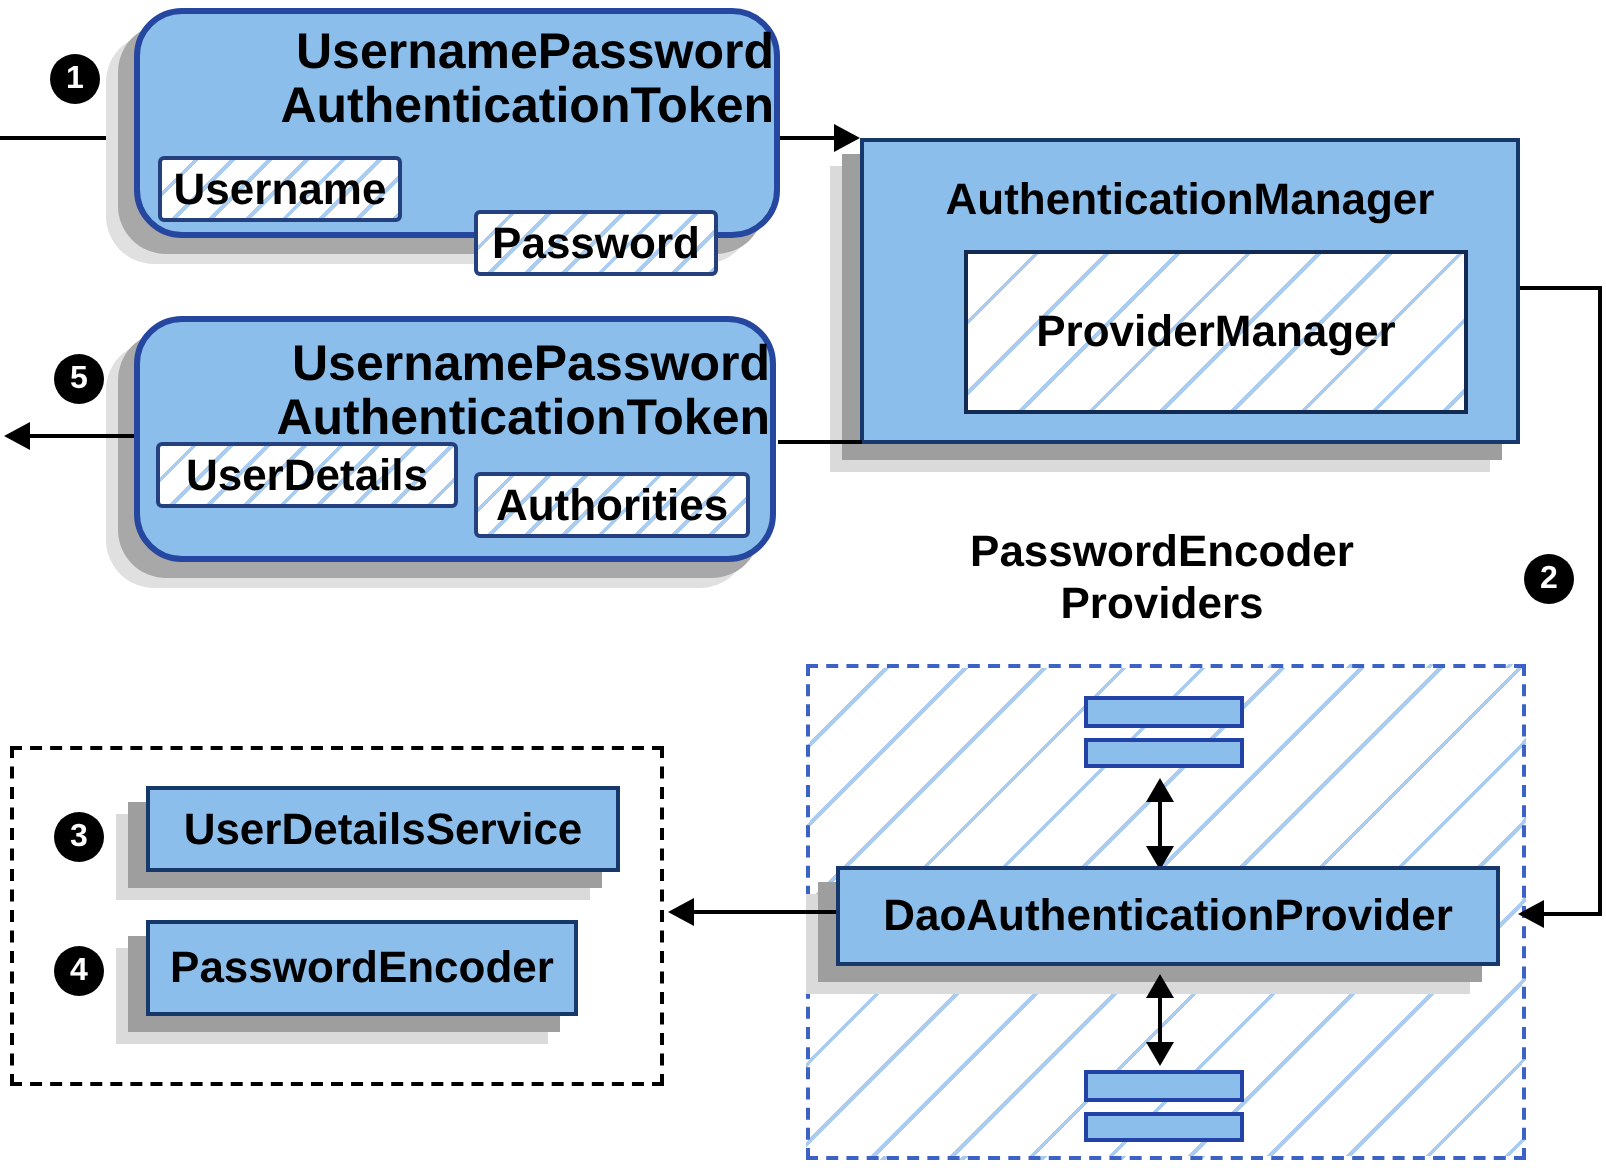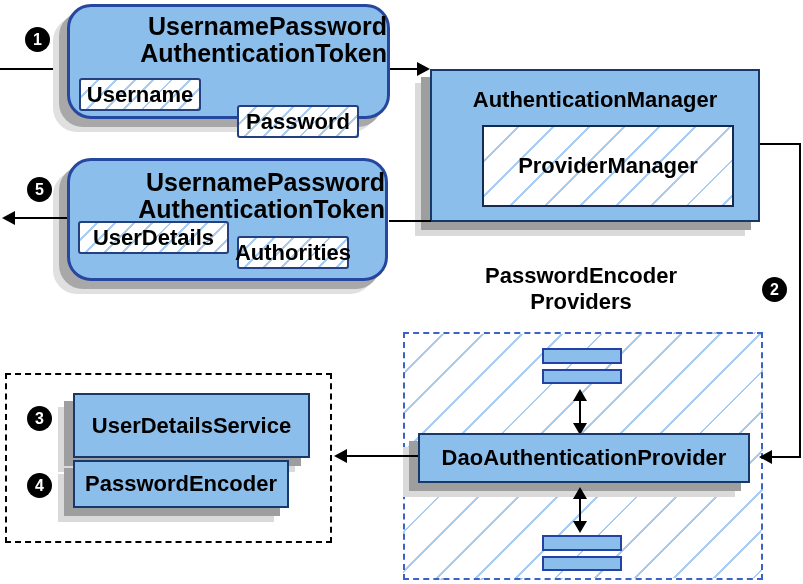--- a/index.html
+++ b/index.html
@@ -134,21 +134,21 @@
   <div class="hline" style="left:389px; top:220px; width:42px;"></div>
 
   <div class="token" style="left:67px; top:158px; width:321px; height:123px;">
     <div class="token-title" style="top:8px;">
       <span>UsernamePassword</span>
       <span>AuthenticationToken</span>
     </div>
     <div class="field" style="left:8px; top:60px; width:151px;">
       <span>UserDetails</span>
     </div>
-    <div class="field" style="left:167px; top:75px; width:112px;">
+    <div class="field" style="left:167px; top:75px; width:138px;">
       <span>Authorities</span>
     </div>
   </div>
 
   <div class="hline" style="left:8px; top:217px; width:59px;"></div>
   <div class="tri tri-l" style="left:2px; top:211px;"></div>
   <div class="badge" style="left:27px; top:177px;">
     <span>5</span>
   </div>
 
@@ -168,21 +168,21 @@
   <div class="tri tri-d" style="left:573px; top:521px;"></div>
 
   <div class="bar" style="left:542px; top:535px; width:80px; height:16px;"></div>
   <div class="bar" style="left:542px; top:556px; width:80px; height:15px;"></div>
 
   <div class="hline" style="left:345px; top:455px; width:73px;"></div>
   <div class="tri tri-l" style="left:334px; top:449px;"></div>
 
   <div class="services-box" style="left:5px; top:373px; width:327px; height:170px;"></div>
 
-  <div class="rect" style="left:73px; top:393px; width:237px; height:65px;">
+  <div class="rect" style="left:73px; top:393px; width:237px; height:43px;">
     <span>UserDetailsService</span>
   </div>
   <div class="badge" style="left:27px; top:406px;">
     <span>3</span>
   </div>
 
   <div class="rect" style="left:73px; top:460px; width:216px; height:48px;">
     <span>PasswordEncoder</span>
   </div>
   <div class="badge" style="left:27px; top:473px;">

